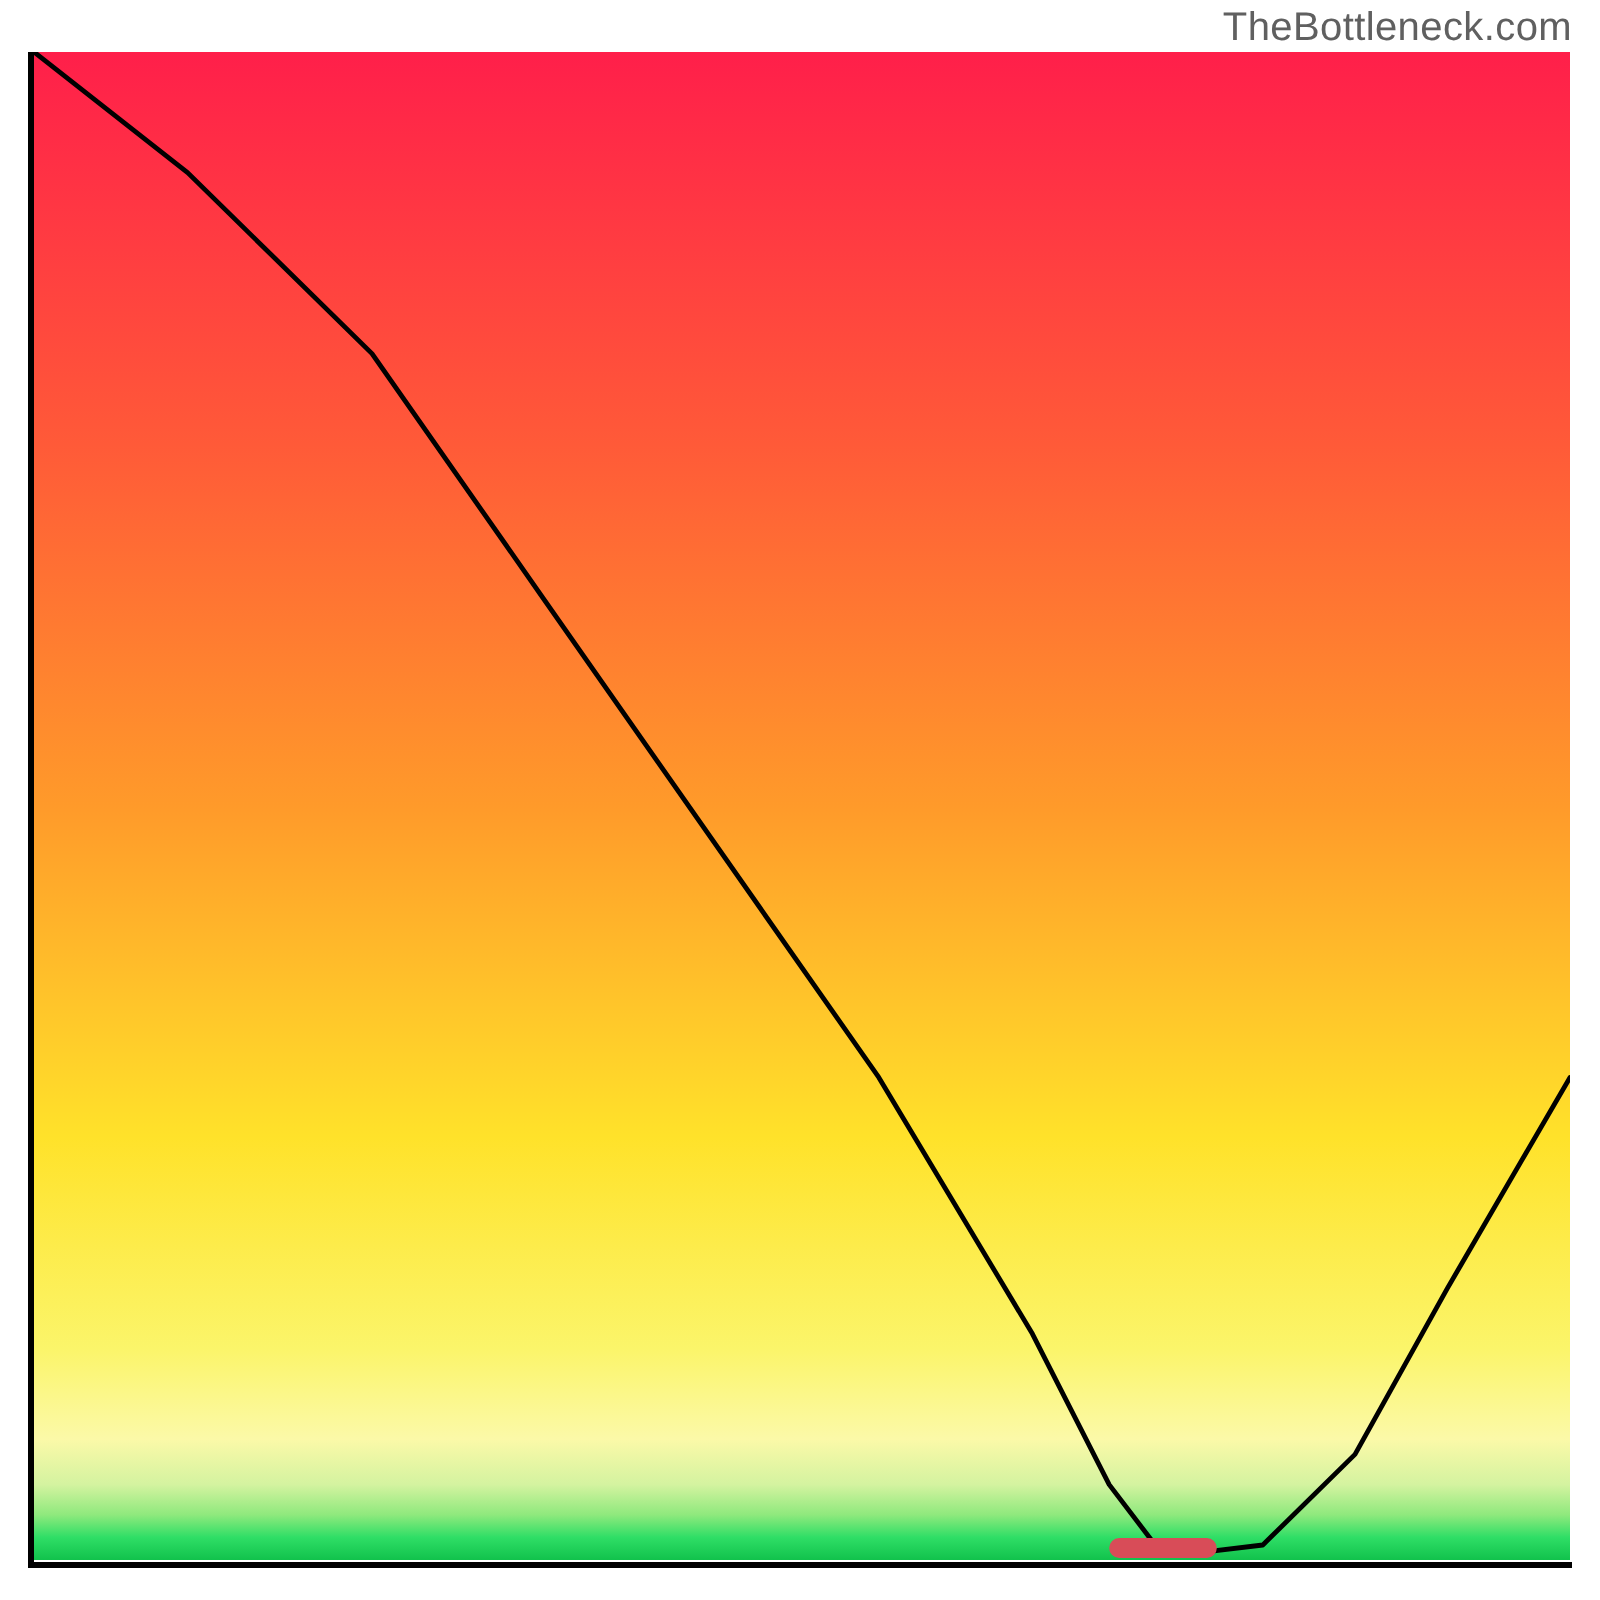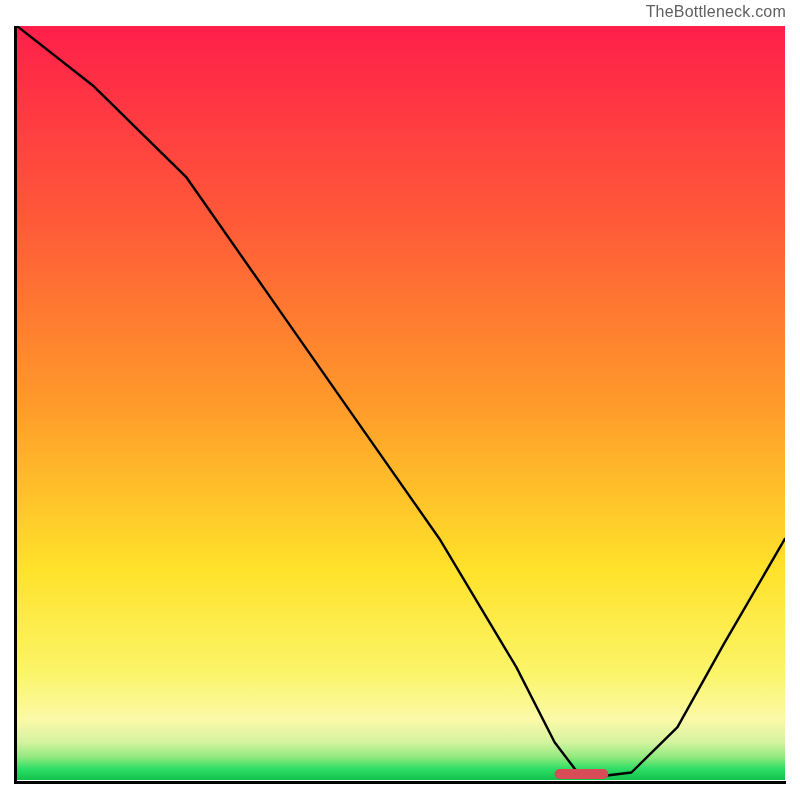--- a/index.html
+++ b/index.html
@@ -14,21 +14,21 @@
   .chart-outer {
     position: relative;
     width: 800px;
     height: 800px;
   }
   .watermark {
     position: absolute;
     top: 3px;
     right: 14px;
     color: #606060;
-    font-size: 16px;
+    font-size: 20px;
     letter-spacing: 0.2px;
     font-weight: 400;
   }
   .plot-area {
     position: absolute;
     left: 14px;
     top: 26px;
     width: 772px;
     height: 758px;
     border-left: 3.5px solid #000;

